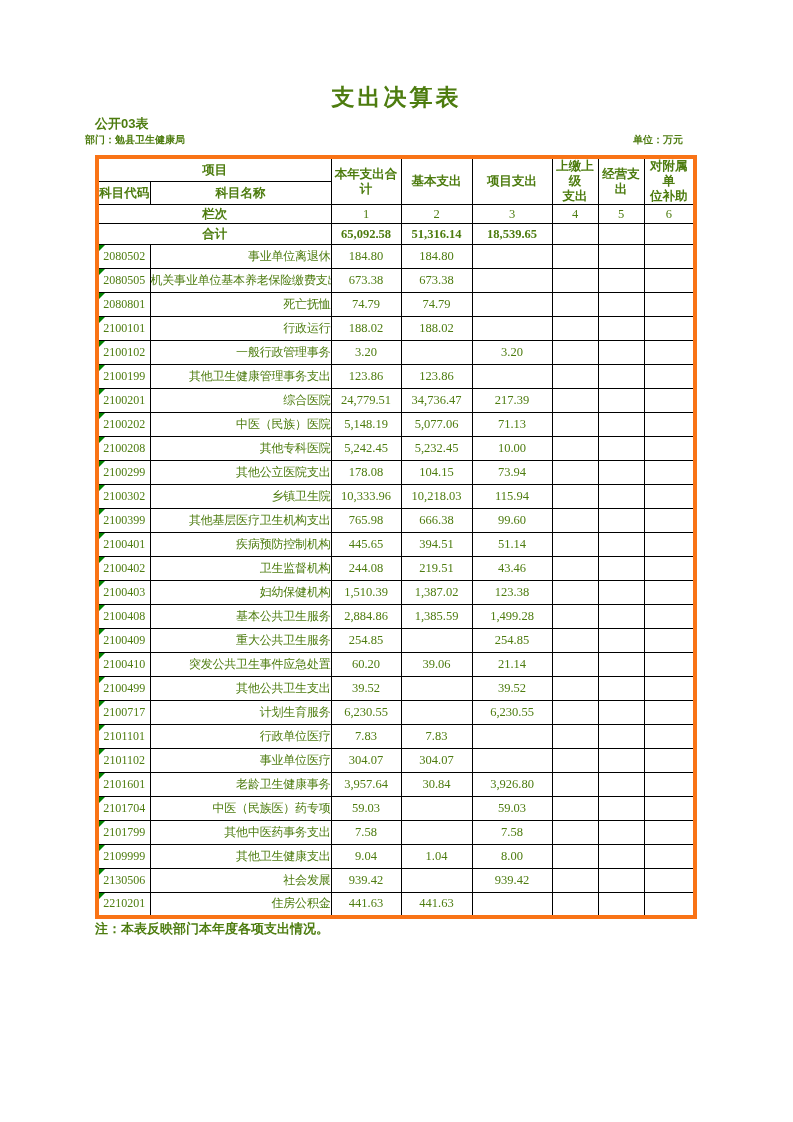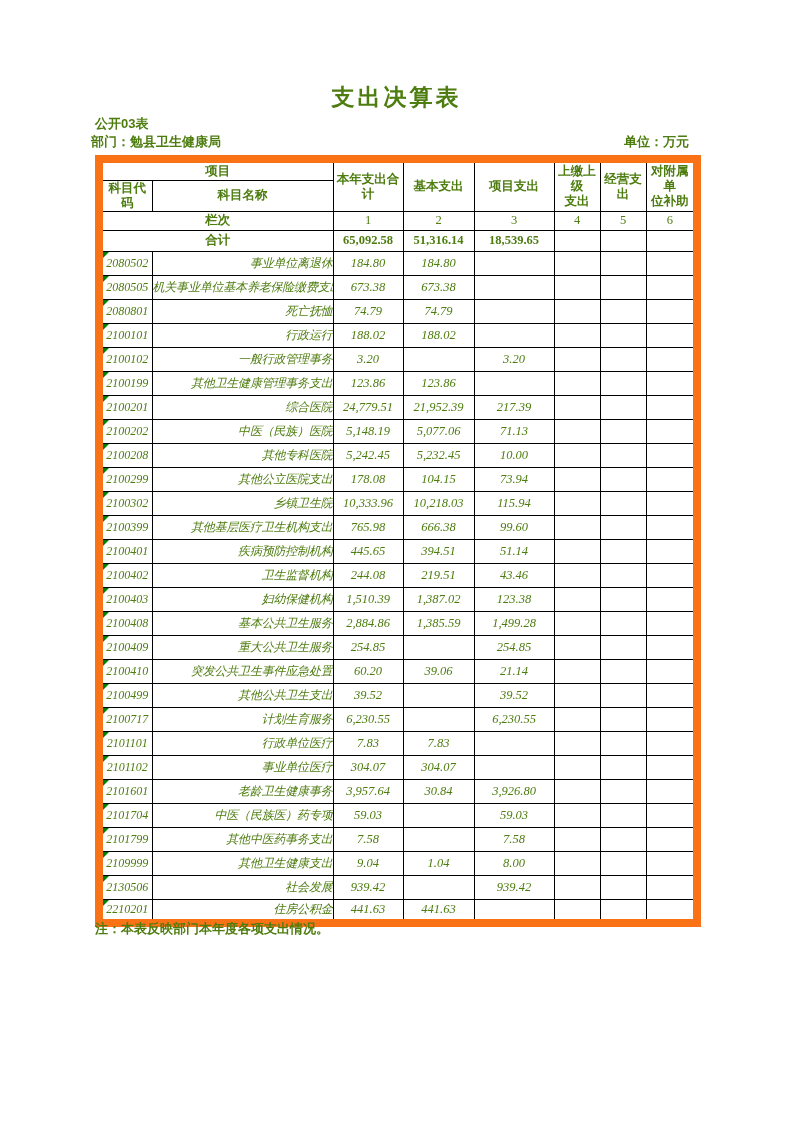--- a/index.html
+++ b/index.html
@@ -4,30 +4,30 @@
 <style>
   html,body{margin:0;padding:0;background:#fff;}
   .page{position:relative;width:793px;height:1122px;background:#ffffff;color:#4d7c0f;
         font-family:"Liberation Serif","DejaVu Serif",serif;overflow:hidden;}
   .title{position:absolute;top:82px;left:0;width:100%;text-align:center;
          font-family:"Liberation Sans","DejaVu Sans",sans-serif;
          font-size:23px;font-weight:bold;letter-spacing:3px;}
   .pubcode{position:absolute;top:115px;left:95px;width:598px;text-align:left;
            font-family:"Liberation Sans","DejaVu Sans",sans-serif;
            font-size:13px;font-weight:bold;}
-  .metaline{position:absolute;top:133px;left:91px;width:598px;display:flex;
+  .metaline{position:absolute;top:133px;left:85px;width:598px;display:flex;
             justify-content:space-between;
             font-family:"Liberation Sans","DejaVu Sans",sans-serif;
-            font-size:13px;font-weight:bold;}
+            font-size:10px;font-weight:bold;}
   table.fin{position:absolute;top:155px;left:95px;width:598px;
             border-collapse:collapse;table-layout:fixed;
-            border:8px solid #f97316;font-size:12.5px;}
+            border:4px solid #f97316;font-size:12.5px;}
   table.fin td{border:1px solid #000;padding:0;overflow:hidden;}
   tr.hr1{height:21px;} tr.hr2{height:19px;} tr.hr3{height:19px;} tr.hr4{height:21px;}
-  tr.data{height:24px;font-style:italic;}
+  tr.data{height:24px;}
   td.hdr{font-weight:bold;text-align:center;white-space:pre-line;line-height:1.2;font-size:12.5px;}
   td.code{text-align:center;position:relative;font-size:12px;}
   td.name{text-align:right;padding:0 2px;white-space:nowrap;font-size:12px;letter-spacing:-0.2px;}
   td.num{text-align:center;font-size:12.5px;}
   tr.total td{font-weight:bold;}
   td.gl{border-left-color:#b3b3b3;}
   td.gr{border-right-color:#b3b3b3;}
   .tri{position:absolute;left:0;top:0;width:0;height:0;
        border-top:6px solid #008000;border-right:6px solid transparent;}
   .note{position:absolute;top:920px;left:95px;font-size:13px;font-weight:600;
@@ -152,21 +152,21 @@
       <td class="num">123.86</td>
       <td class="num"></td>
       <td class="num gr"></td>
       <td class="num gl gr"></td>
       <td class="num gl"></td>
     </tr>
         <tr class="data">
       <td class="code"><span class="tri"></span>2100201</td>
       <td class="name">综合医院</td>
       <td class="num">24,779.51</td>
-      <td class="num">21,952.39</td>
+      <td class="num">34,736.47</td>
       <td class="num">217.39</td>
       <td class="num gr"></td>
       <td class="num gl gr"></td>
       <td class="num gl"></td>
     </tr>
         <tr class="data">
       <td class="code"><span class="tri"></span>2100202</td>
       <td class="name">中医（民族）医院</td>
       <td class="num">5,148.19</td>
       <td class="num">5,077.06</td>

